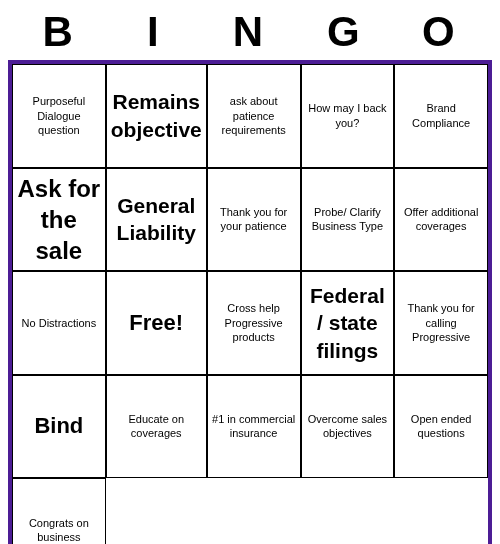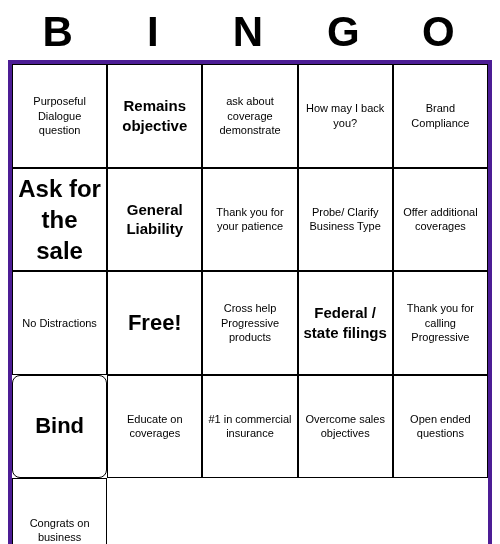--- a/index.html
+++ b/index.html
@@ -45,48 +45,47 @@
       padding: 4px;
       font-size: 11px;
       line-height: 1.3;
       min-height: 88px;
     }
     .cell.free {
       font-size: 22px;
       font-weight: bold;
     }
     .cell.large-text {
-      font-size: 15px;
+      font-size: 21px;
       font-weight: bold;
     }
     .cell.xl-text {
       font-size: 24px;
       font-weight: bold;
     }
     .cell.xxl-text {
       font-size: 22px;
       font-weight: bold;
-      border-radius: 8px;
     }
   </style>
 </head>
 <body>
 
 <div class="bingo-title">
   <span>B</span>
   <span>I</span>
   <span>N</span>
   <span>G</span>
   <span>O</span>
 </div>
 
 <div class="bingo-grid">
 <div class="cell">Purposeful Dialogue question</div>
     <div class="cell large-text">Remains objective</div>
-    <div class="cell">ask about coverage demonstrate</div>
+    <div class="cell">ask about patience requirements</div>
     <div class="cell">How may I back you?</div>
     <div class="cell">Brand Compliance</div>
     <div class="cell xl-text">Ask for the sale</div>
     <div class="cell large-text">General Liability</div>
     <div class="cell">Thank you for your patience</div>
     <div class="cell">Probe/ Clarify Business Type</div>
     <div class="cell">Offer additional coverages</div>
     <div class="cell">No Distractions</div>
     <div class="cell free">Free!</div>
     <div class="cell">Cross help Progressive products</div>

